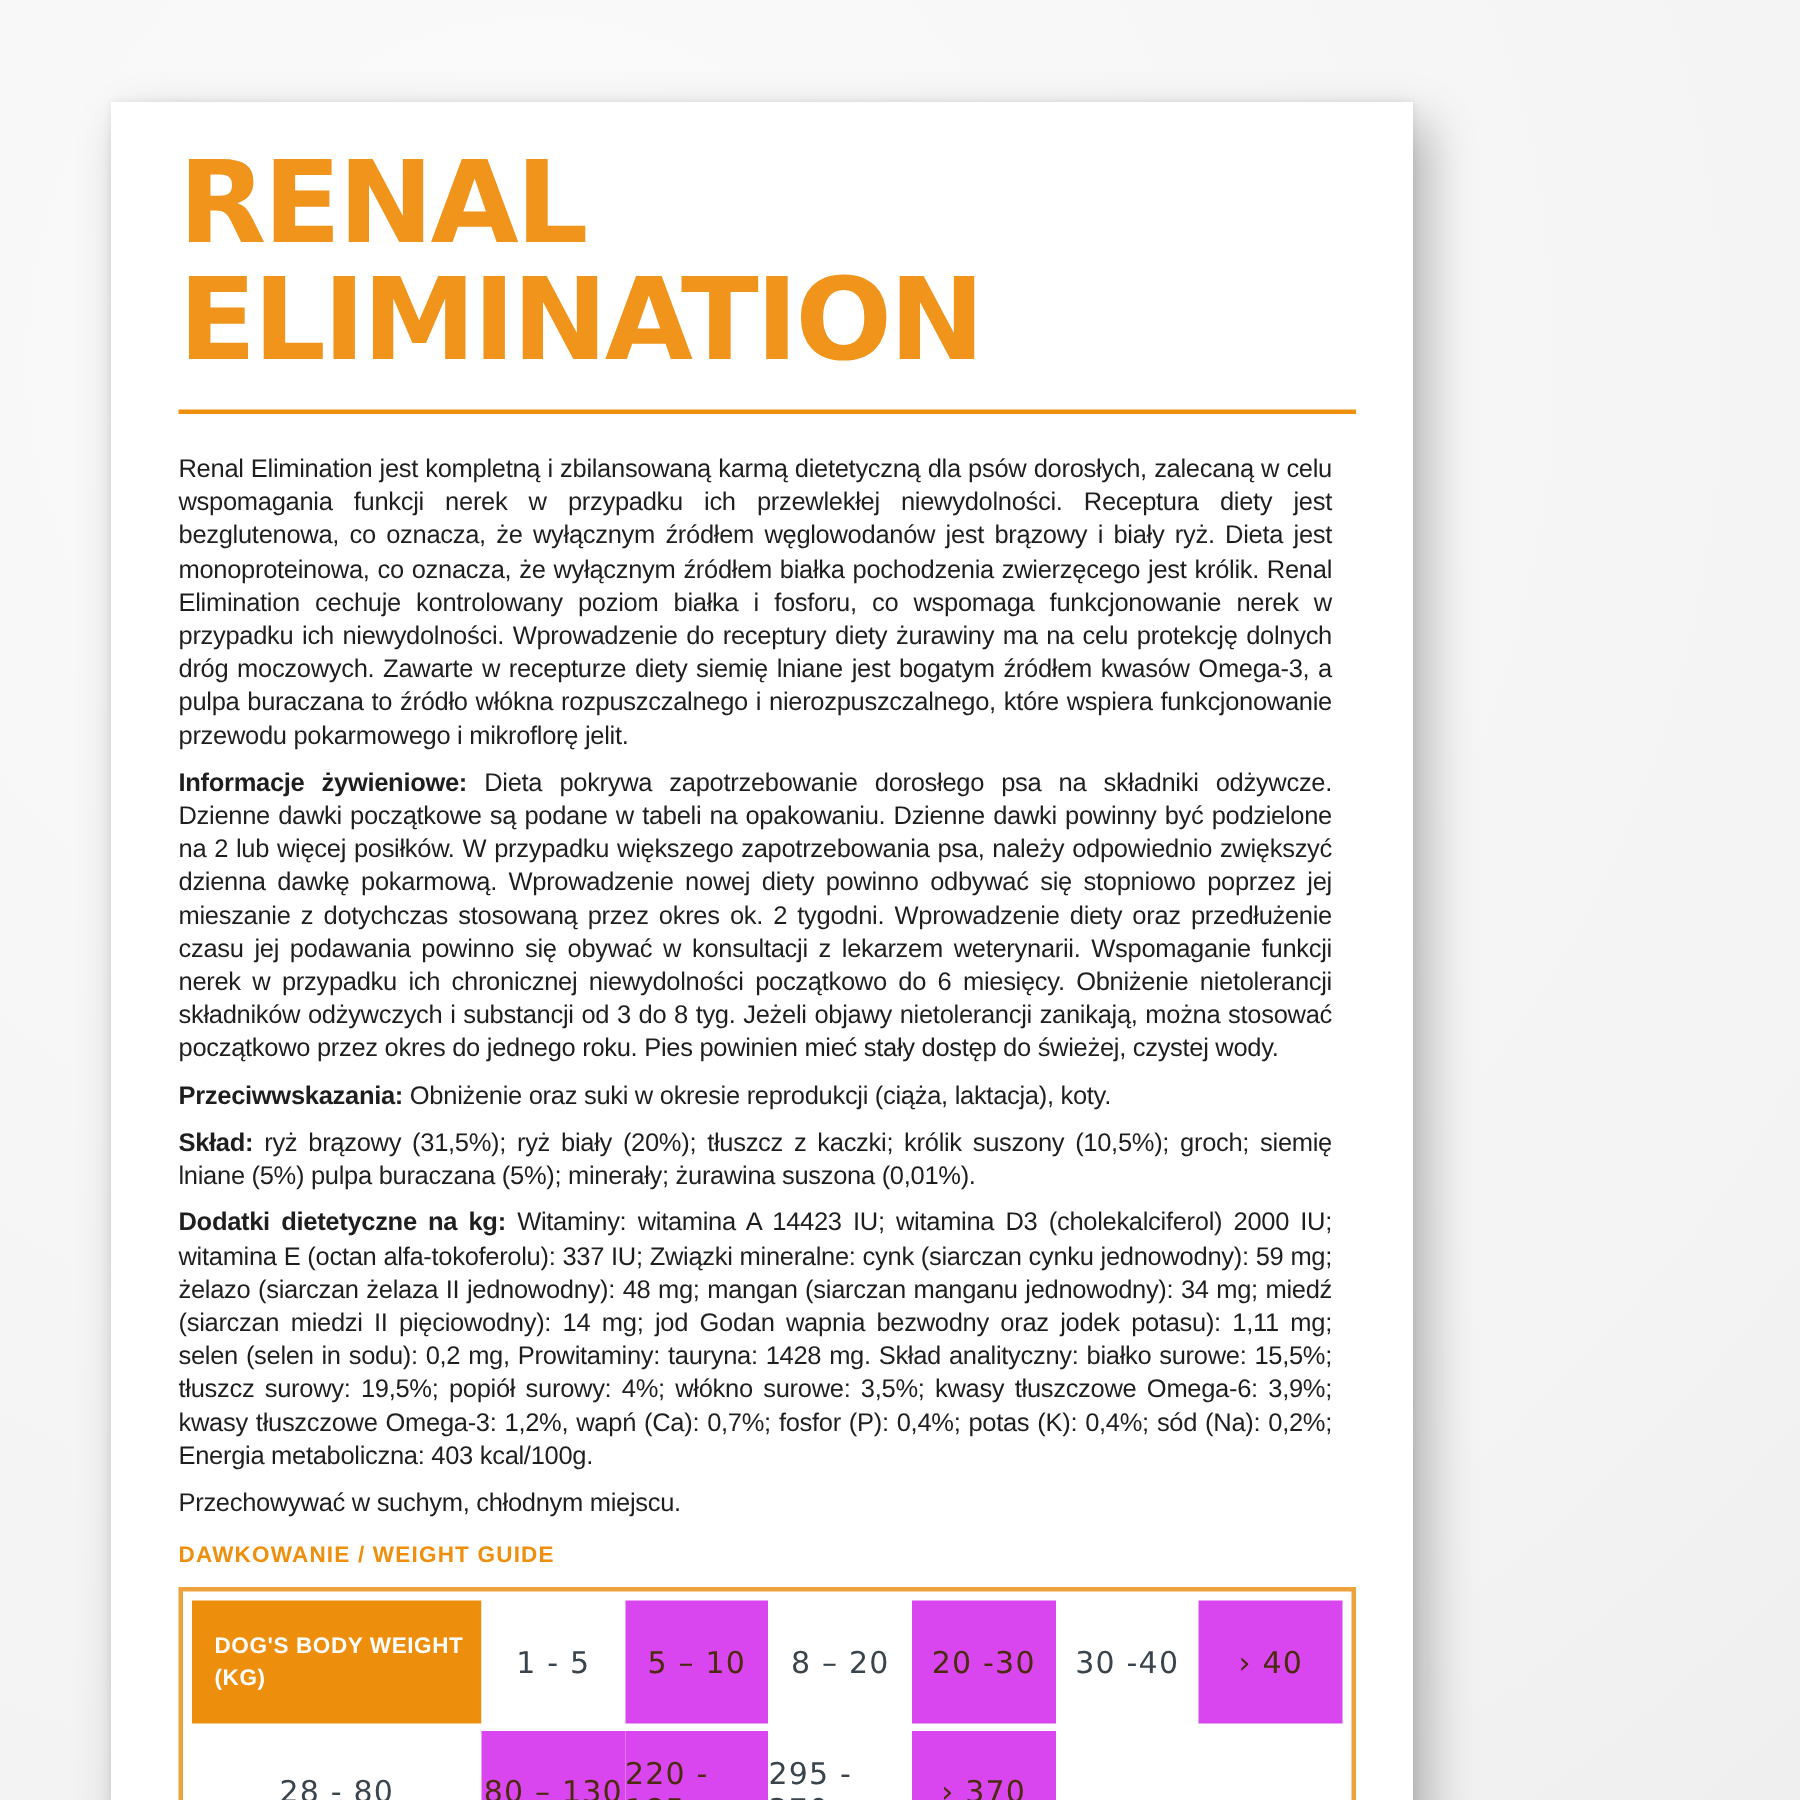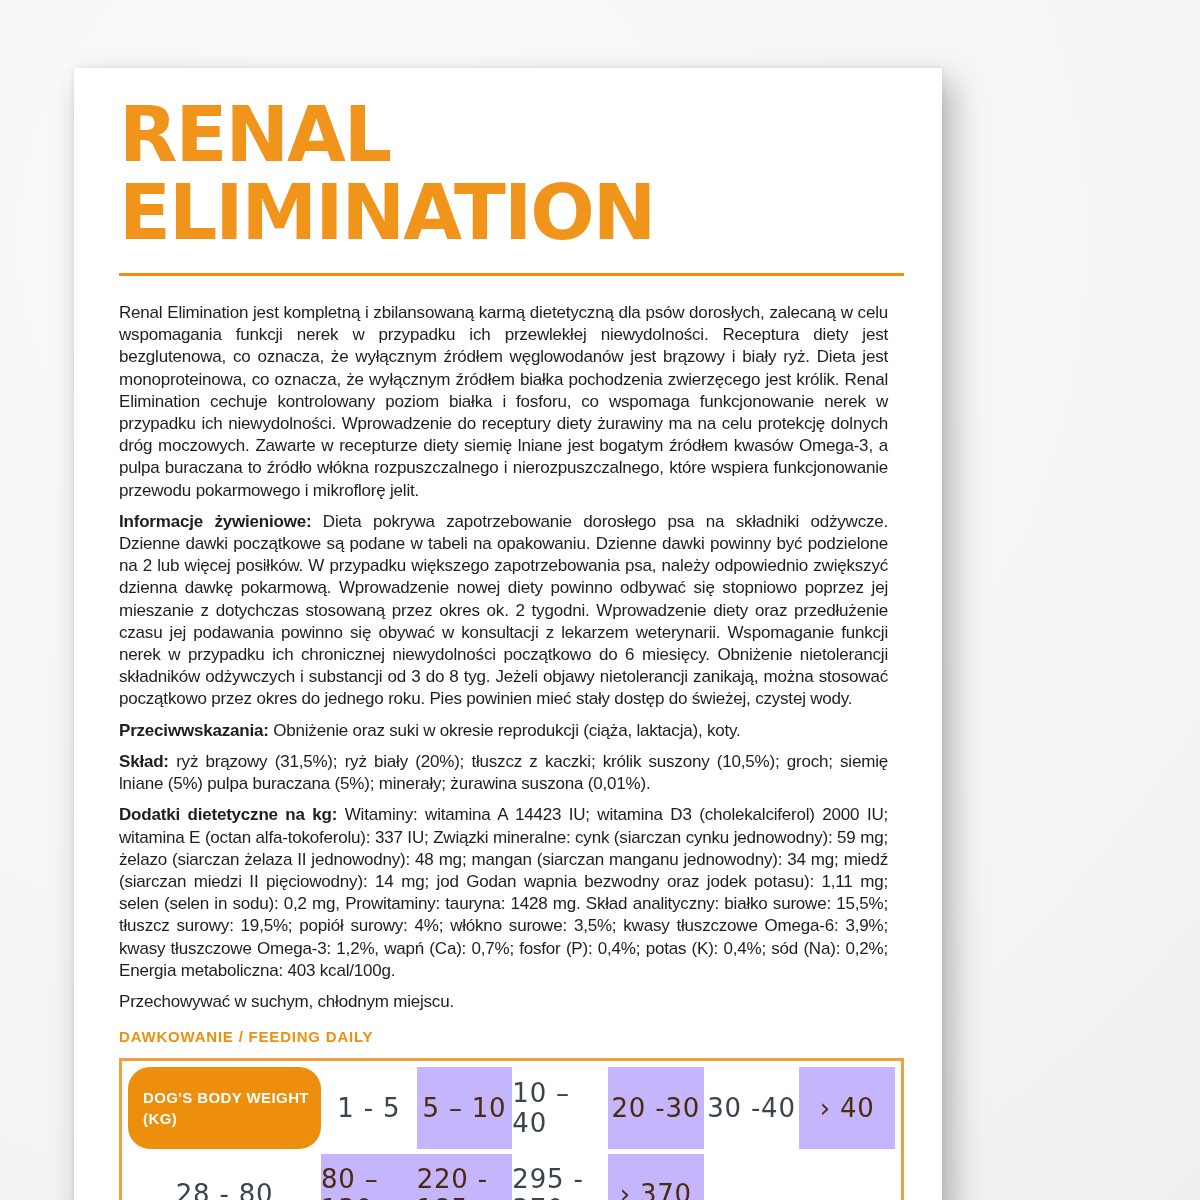--- a/index.html
+++ b/index.html
@@ -74,35 +74,34 @@
     color: #ffffff;
     font-size: 15px;
     font-weight: bold;
     letter-spacing: 0.4px;
     line-height: 1.4;
     display: flex;
     align-items: center;
     padding: 8px 12px 8px 15px;
     box-sizing: border-box;
     min-height: 82px;
-    border-radius: 22px;
   }
   .val-cell {
     display: flex;
     align-items: center;
     justify-content: center;
     min-height: 82px;
     font-family: "DejaVu Sans", "Liberation Sans", sans-serif;
-    font-size: 26px;
+    font-size: 20px;
     letter-spacing: 0.8px;
     color: #3a444c;
     background: #ffffff;
   }
   .val-cell.orange {
-    background: #c4b5fd;
+    background: #d946ef;
     color: #4a2b0c;
   }
   .row2 { min-height: 80px; }
 </style>
 </head>
 <body>
 
 <div class="page">
   <div class="card">
 
@@ -117,28 +116,28 @@
 
       <p><b>Przeciwwskazania:</b> <span>Obniżenie oraz suki w okresie reprodukcji (ciąża, laktacja), koty.</span></p>
 
       <p><b>Skład:</b> <span>ryż brązowy (31,5%); ryż biały (20%); tłuszcz z kaczki; królik suszony (10,5%); groch; siemię lniane (5%) pulpa buraczana (5%); minerały; żurawina suszona (0,01%).</span></p>
 
       <p><b>Dodatki dietetyczne na kg:</b> <span>Witaminy: witamina A 14423 IU; witamina D3 (cholekalciferol) 2000 IU; witamina E (octan alfa-tokoferolu): 337 IU; Związki mineralne: cynk (siarczan cynku jednowodny): 59 mg; żelazo (siarczan żelaza II jednowodny): 48 mg; mangan (siarczan manganu jednowodny): 34 mg; miedź (siarczan miedzi II pięciowodny): 14 mg; jod Godan wapnia bezwodny oraz jodek potasu): 1,11 mg; selen (selen in sodu): 0,2 mg, Prowitaminy: tauryna: 1428 mg. Skład analityczny: białko surowe: 15,5%; tłuszcz surowy: 19,5%; popiół surowy: 4%; włókno surowe: 3,5%; kwasy tłuszczowe Omega-6: 3,9%; kwasy tłuszczowe Omega-3: 1,2%, wapń (Ca): 0,7%; fosfor (P): 0,4%; potas (K): 0,4%; sód (Na): 0,2%; Energia metaboliczna: 403 kcal/100g.</span></p>
 
       <p><span>Przechowywać w suchym, chłodnym miejscu.</span></p>
     </div>
 
-    <div class="feeding-heading">DAWKOWANIE / FEEDING DAILY</div>
+    <div class="feeding-heading">DAWKOWANIE / WEIGHT GUIDE</div>
 
     <div class="feeding-table">
 
       <div class="th-cell">DOG'S BODY WEIGHT (KG)</div>
       <div class="val-cell">1 - 5</div>
       <div class="val-cell orange">5 – 10</div>
-      <div class="val-cell">10 – 40</div>
+      <div class="val-cell">8 – 20</div>
       <div class="val-cell orange">20 -30</div>
       <div class="val-cell">30 -40</div>
       <div class="val-cell orange">› 40</div>
 
       <div class="val-cell row2">28 - 80</div>
       <div class="val-cell row2 orange">80 – 130</div>
       <div class="val-cell row2 orange">220 - 185</div>
       <div class="val-cell row2">295 - 370</div>
       <div class="val-cell row2 orange">› 370</div>
     </div>

